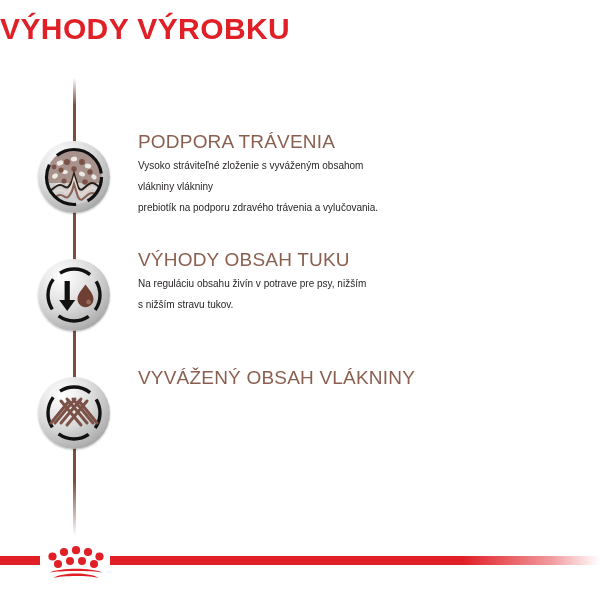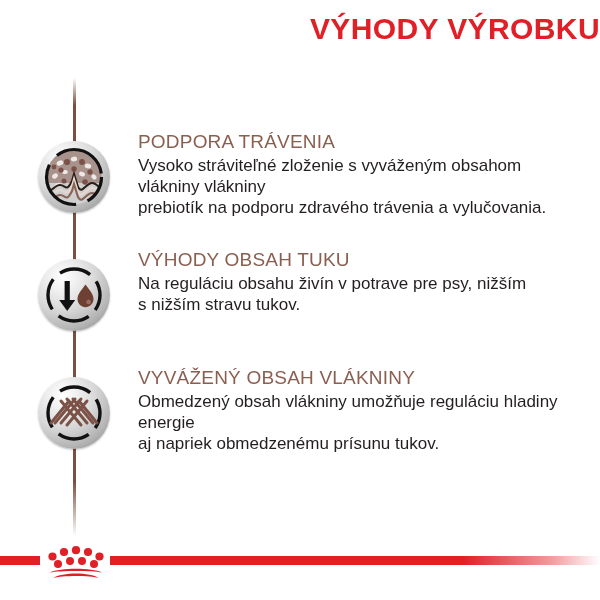--- a/index.html
+++ b/index.html
@@ -20,21 +20,21 @@
     height: 600px;
     background: #ffffff;
   }
 
   
   .page-title {
     position: absolute;
     top: 11px;
     left: 0;
     width: 600px;
-    text-align: right;
+    text-align: left;
     font-size: 30px;
     font-weight: bold;
     letter-spacing: 0.4px;
     color: #e01f26;
     font-family: "Liberation Sans", sans-serif;
     line-height: 36px;
     white-space: nowrap;
   }
 
   
@@ -90,21 +90,21 @@
   .benefit-heading {
     font-size: 19px;
     font-weight: normal;
     color: #8a5f50;
     letter-spacing: 0.2px;
     line-height: 24px;
     margin: 0 0 1px 0;
     white-space: nowrap;
   }
   .benefit-body {
-    font-size: 17px;
+    font-size: 10px;
     color: #231f20;
     line-height: 21px;
     margin: 0;
   }
   .benefit-body span {
     display: block;
     white-space: nowrap;
   }
 
   
@@ -252,25 +252,20 @@
             <line x1="41" y1="24" x2="59" y2="46"></line>
             <line x1="49" y1="24" x2="29" y2="48"></line>
             <line x1="43" y1="22" x2="23" y2="46"></line>
             <line x1="37" y1="22" x2="17" y2="46"></line>
             <line x1="31" y1="24" x2="13" y2="46"></line>
           </g>
         </svg>
       </div>
       <div class="benefit-text">
         <div class="benefit-heading">VYVÁŽENÝ OBSAH VLÁKNINY</div>
-        <div class="benefit-body">
-          <span>Obmedzený obsah vlákniny umožňuje reguláciu hladiny</span>
-          <span>energie</span>
-          <span>aj napriek obmedzenému prísunu tukov.</span>
-        </div>
       </div>
     </div>
 
   </div>
 
   <div class="footer">
     <div class="footer-bar-left"></div>
     <div class="footer-bar-right"></div>
     <div class="footer-crown">
       <svg viewBox="0 0 68 40" xmlns="http://www.w3.org/2000/svg">

